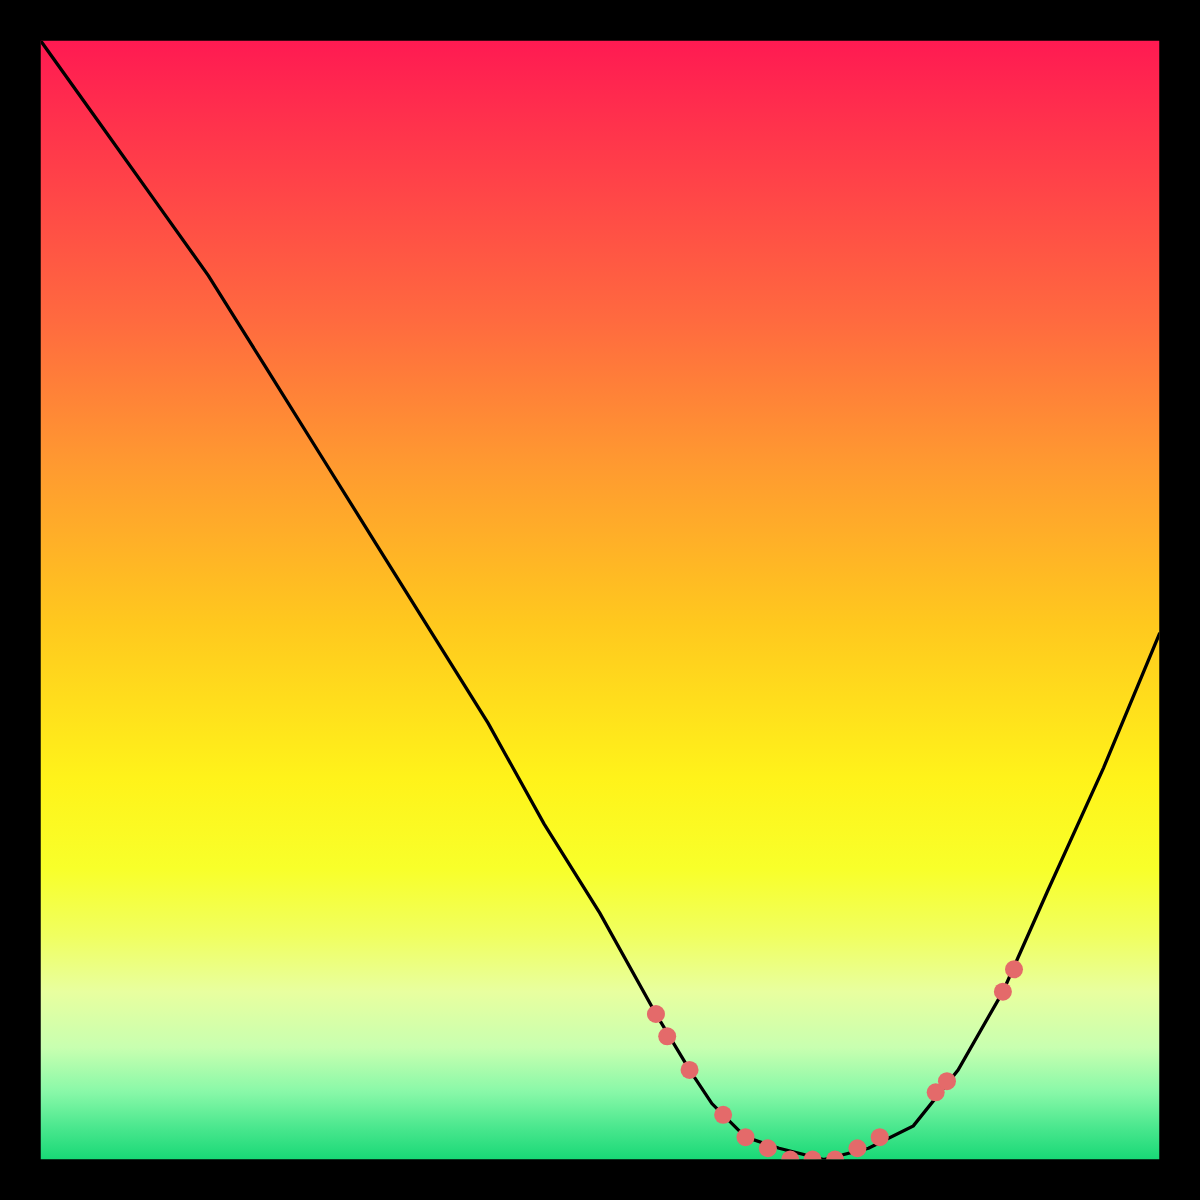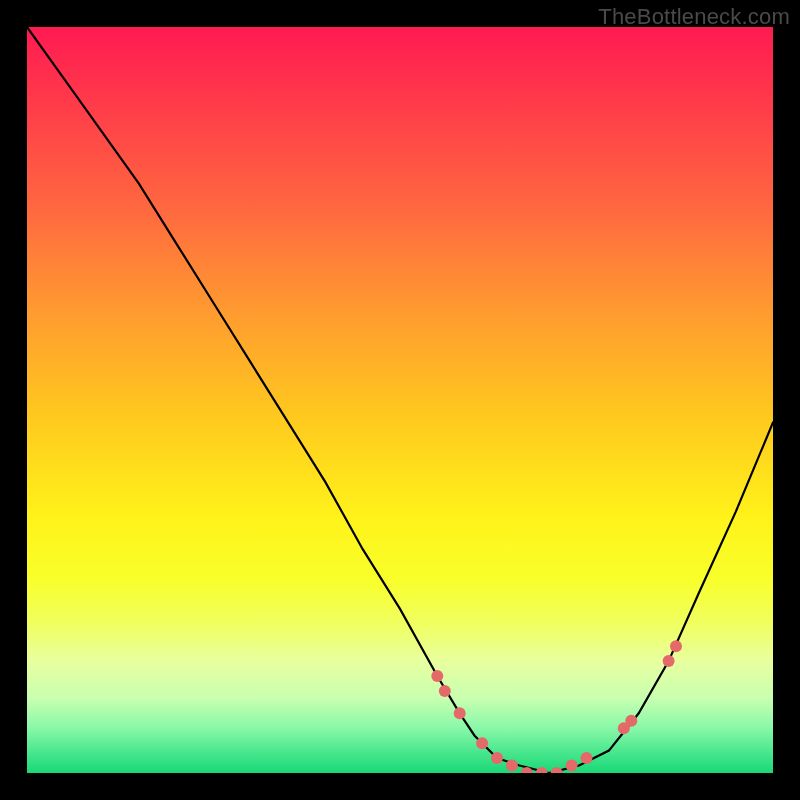--- a/index.html
+++ b/index.html
@@ -87,14 +87,13 @@
           <circle cx="529.7" cy="746.0" r="6" fill="#e46a6a"></circle>
           <circle cx="544.6" cy="738.5" r="6" fill="#e46a6a"></circle>
           <circle cx="559.5" cy="731.1" r="6" fill="#e46a6a"></circle>
           <circle cx="596.8" cy="701.2" r="6" fill="#e46a6a"></circle>
           <circle cx="604.3" cy="693.8" r="6" fill="#e46a6a"></circle>
           <circle cx="641.6" cy="634.1" r="6" fill="#e46a6a"></circle>
           <circle cx="649.0" cy="619.2" r="6" fill="#e46a6a"></circle>
         </g>
     </svg>
   </div>
-  <div class="watermark">TheBottleneck.com</div>
 </div>
 
 </body></html>

